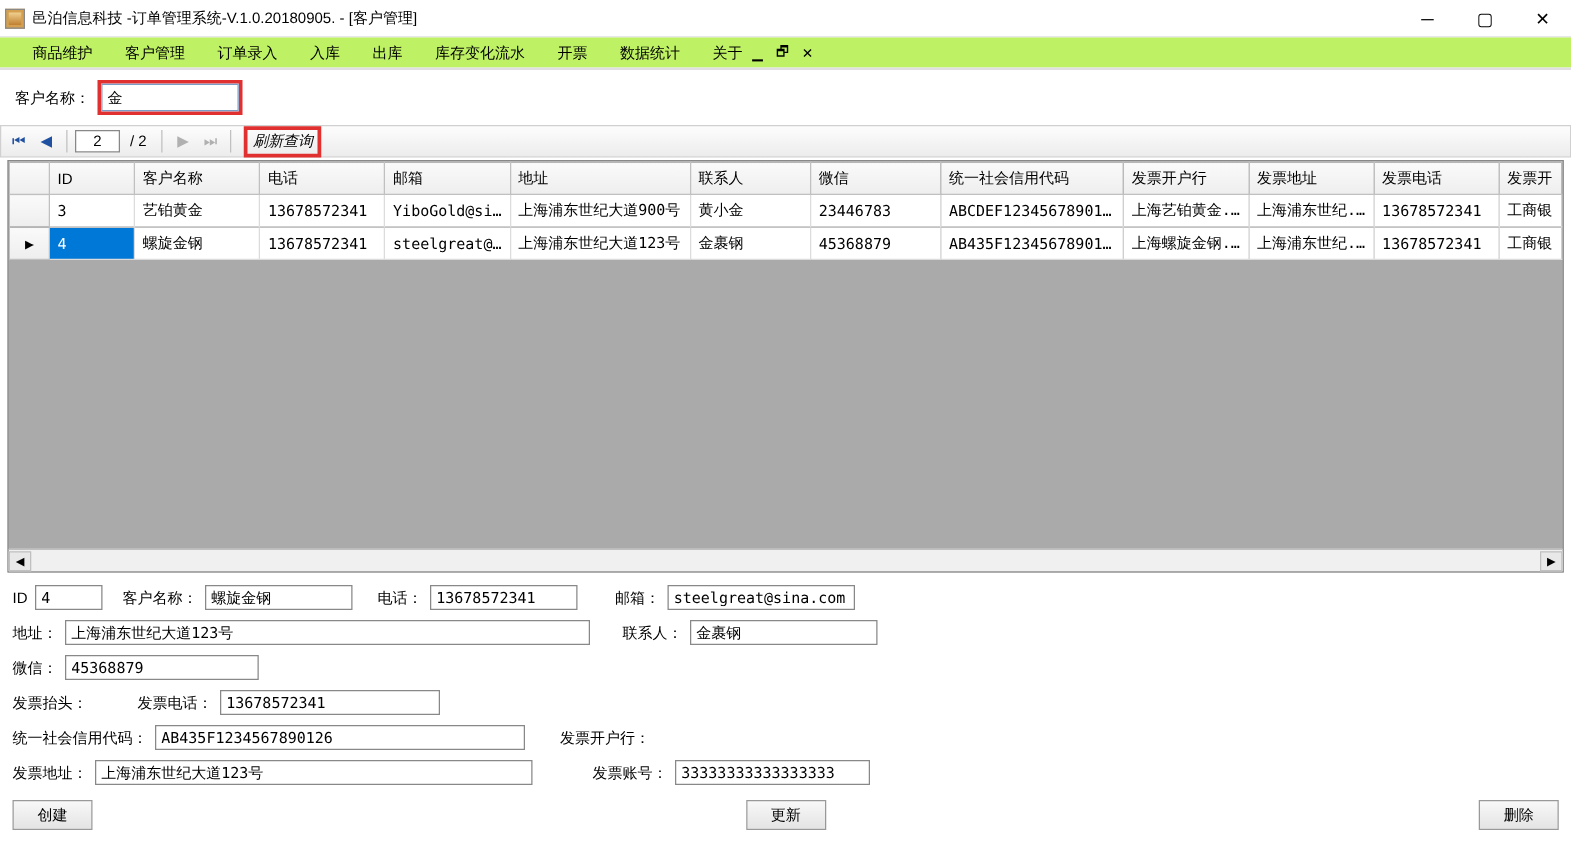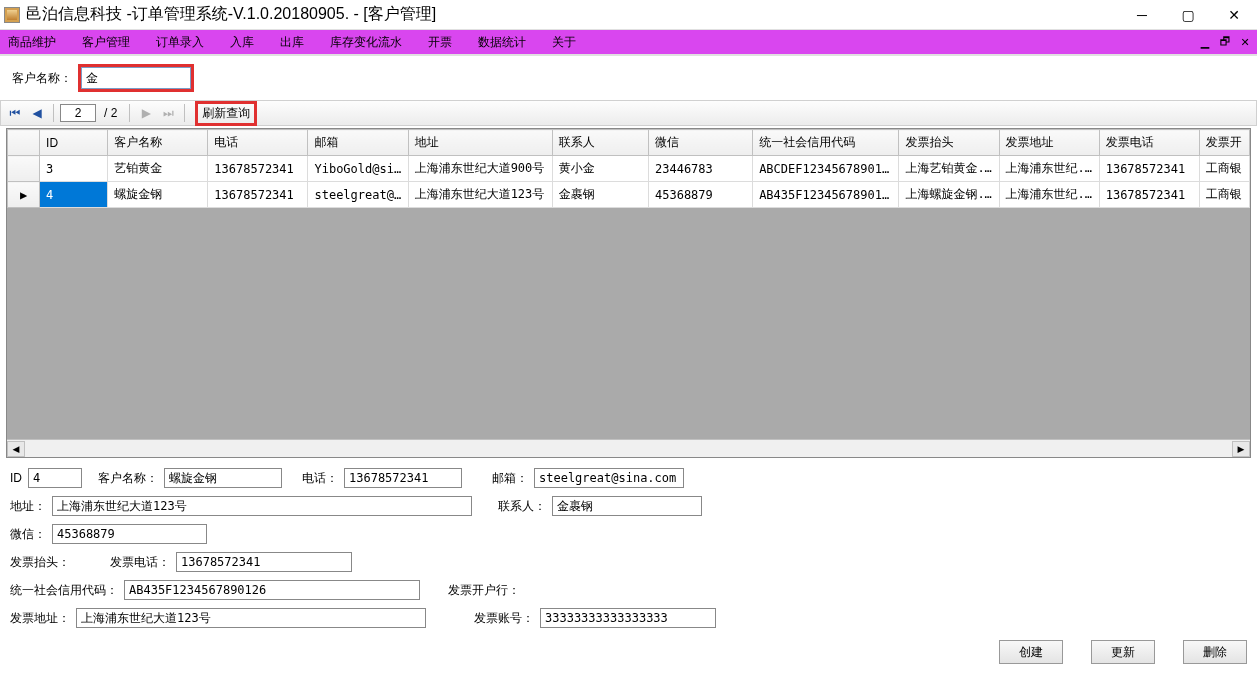--- a/index.html
+++ b/index.html
@@ -1,52 +1,52 @@
 <!DOCTYPE html>
 <html><head>
 <meta charset="utf-8">
 <style>
 * { box-sizing: border-box; margin: 0; padding: 0; }
 body { font-family: "Microsoft YaHei", SimSun, sans-serif; font-size: 12px; background: #fff; overflow: hidden; width: 1257px; height: 693px; position: relative; }
 .titlebar { height: 30px; background: #fff; display: flex; align-items: center; padding-left: 4px; border-bottom: 1px solid #e0e0e0; }
 .titlebar .app-icon { width: 16px; height: 16px; background: #d4a050; border: 1px solid #888; margin-right: 6px; position: relative; }
 .titlebar .app-icon::after { content: ''; position: absolute; top: 2px; left: 2px; right: 2px; bottom: 2px; background: linear-gradient(#f0d090, #c08030); }
-.titlebar .title { flex: 1; font-size: 16px; }
+.titlebar .title { flex: 1; font-size: 12px; }
 .titlebar .win-btn { width: 46px; height: 30px; display: flex; align-items: center; justify-content: center; cursor: pointer; font-size: 14px; }
-.menubar { height: 24px; display: flex; align-items: center; padding: 0 4px; justify-content: space-between; background: #d946ef; }
+.menubar { height: 24px; display: flex; align-items: center; padding: 0 22px; background: #bef264; }
 .menubar .menus { display: flex; gap: 18px; }
 .menubar .menu-item { cursor: pointer; padding: 2px 4px; }
 .menubar .mdi-btns { display: flex; gap: 4px; }
 .menubar .mdi-btn { width: 16px; height: 16px; cursor: pointer; display: flex; align-items: center; justify-content: center; font-size: 11px; }
 .sep { height: 2px; background: #e0e0e0; }
 .search-row { padding: 8px 12px; display: flex; align-items: center; gap: 6px; }
 .search-row .red-box { border: 3px solid #e03030; padding: 0; display: inline-block; }
 .search-row label { font-size: 12px; }
 .search-row input { height: 22px; border: 1px solid #7a9cc6; padding: 0 4px; font-size: 12px; }
 .pager-row { height: 26px; display: flex; align-items: center; gap: 2px; background: linear-gradient(#fdfdfd,#ececec); padding: 0 4px; border: 1px solid #d0d0d0; }
 .pager-sep { width:1px; height:18px; background:#c0c0c0; margin:0 4px; }
 .pager-btn { width: 20px; height: 20px; display: flex; align-items: center; justify-content: center; cursor: pointer; color: #2050a0; }
 .pager-btn.dis { color: #b0b0b0; cursor: default; }
 .pager-row input { width: 36px; height: 18px; border: 1px solid #888; text-align: center; font-size: 12px; }
-.pager-row .refresh-box { border: 3px solid #e03030; padding: 1px 4px; cursor: pointer; margin-left: 4px; }
+.pager-row .refresh-box { border: 3px solid #e03030; padding: 1px 4px; cursor: pointer; margin-left: 4px; font-style: italic; }
 .grid-wrap { border: 1px solid #888; margin: 2px 6px 0 6px; height: 330px; display: flex; flex-direction: column; background: #aaa; position: relative; }
 .grid { background: #aaa; overflow: hidden; flex: 1; }
 table { border-collapse: collapse; width: 100%; table-layout: fixed; }
 .grid th { background: linear-gradient(#fafafa,#eee); border: 1px solid #c0c0c0; font-weight: normal; padding: 4px 6px; text-align: left; font-size: 12px; height: 22px; white-space: nowrap; overflow: hidden; }
 .grid td { background: #fff; border: 1px solid #dcdcdc; padding: 4px 6px; font-size: 12px; height: 24px; white-space: nowrap; overflow: hidden; text-overflow: ellipsis; font-family: Consolas, SimSun, monospace; }
 .grid tr.sel .id-cell { background: #0078d7; color: #fff; }
 .grid .rowhead { width: 30px; background: linear-gradient(#fafafa,#eee) !important; border: 1px solid #c0c0c0; text-align: center; }
 .grid-hscroll { height: 18px; background: #f0f0f0; border-top: 1px solid #c0c0c0; display: flex; align-items: center; }
 .grid-hscroll .lt, .grid-hscroll .rt { width: 18px; height: 16px; background: #e8e8e8; border: 1px solid #c0c0c0; display: flex; align-items: center; justify-content: center; font-size: 9px; cursor: pointer; }
 .grid-hscroll .track { flex: 1; }
 .detail { padding: 10px 10px 6px 10px; }
 .detail .row { display: flex; align-items: center; margin-bottom: 8px; gap: 6px; }
 .detail label { font-size: 12px; white-space: nowrap; }
 .detail input { height: 20px; border: 1px solid #888; padding: 0 4px; font-size: 12px; font-family: Consolas, SimSun, monospace; }
-.btns { display: flex; justify-content: flex-end; gap: 28px; padding: 4px 0; }
+.btns { display: flex; justify-content: space-between; gap: 4px; padding: 4px 0; }
 .btns button { width: 64px; height: 24px; background: linear-gradient(#f8f8f8,#e4e4e4); border: 1px solid #999; cursor: pointer; font-size: 12px; }
 </style>
 </head>
 <body>
 
 <div class="titlebar">
   <div class="app-icon"></div>
   <div class="title">邑泊信息科技 -订单管理系统-V.1.0.20180905. - [客户管理]</div>
   <div class="win-btn">─</div>
   <div class="win-btn">▢</div>
@@ -115,21 +115,21 @@
           <tr>
         <th class="rowhead"></th>
         <th>ID</th>
         <th>客户名称</th>
         <th>电话</th>
         <th>邮箱</th>
         <th>地址</th>
         <th>联系人</th>
         <th>微信</th>
         <th>统一社会信用代码</th>
-        <th>发票抬头</th>
+        <th>发票开户行</th>
         <th>发票地址</th>
         <th>发票电话</th>
         <th>发票开</th>
       </tr>
         </thead>
       <tbody>
         <tr>
           <td class="rowhead"></td>
           <td class="id-cell">3</td>
           <td>艺铂黄金</td>
@@ -197,20 +197,20 @@
   </div>
   <div class="row">
     <label>统一社会信用代码：</label>
     <input style="width: 296px;" value="AB435F1234567890126">
     <label style="margin-left:22px">发票开户行：</label>
   </div>
   <div class="row">
     <label>发票地址：</label>
     <input style="width: 350px;" value="上海浦东世纪大道123号">
     <label style="margin-left:42px">发票账号：</label>
-    <input style="width: 176px;" value="33333333333333333">
+    <input style="width: 156px;" value="33333333333333333">
   </div>
   <div class="btns">
     <button>创建</button>
     <button>更新</button>
     <button>删除</button>
   </div>
 </div>
 
 </body></html>

